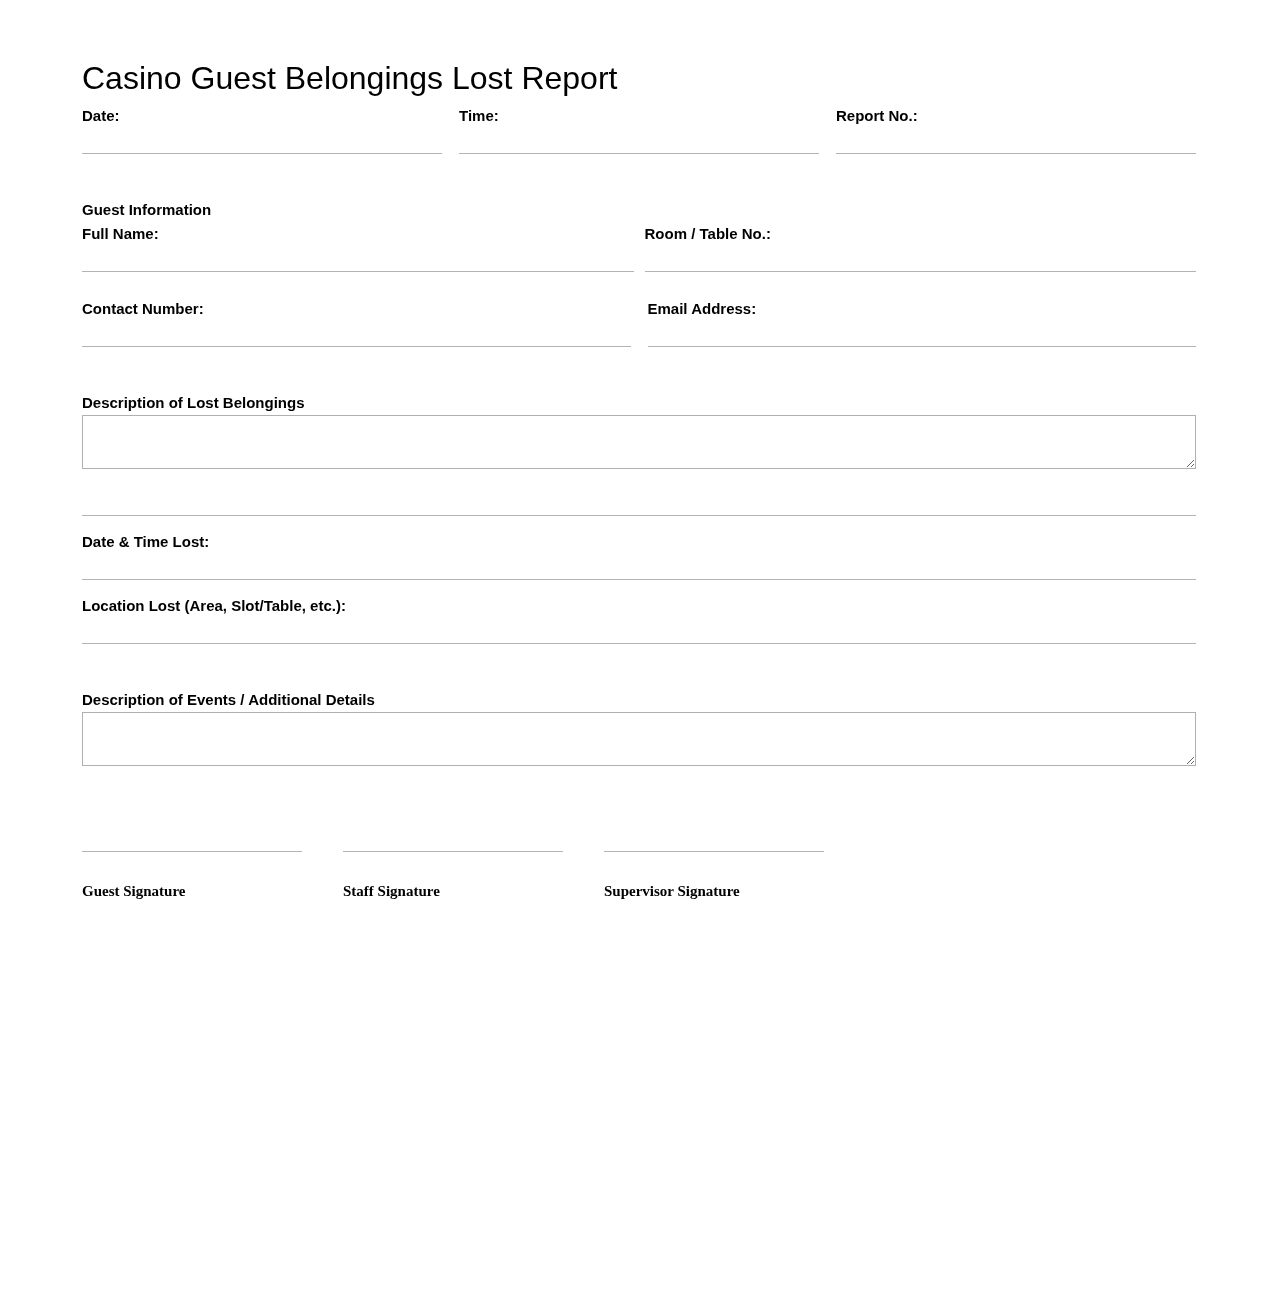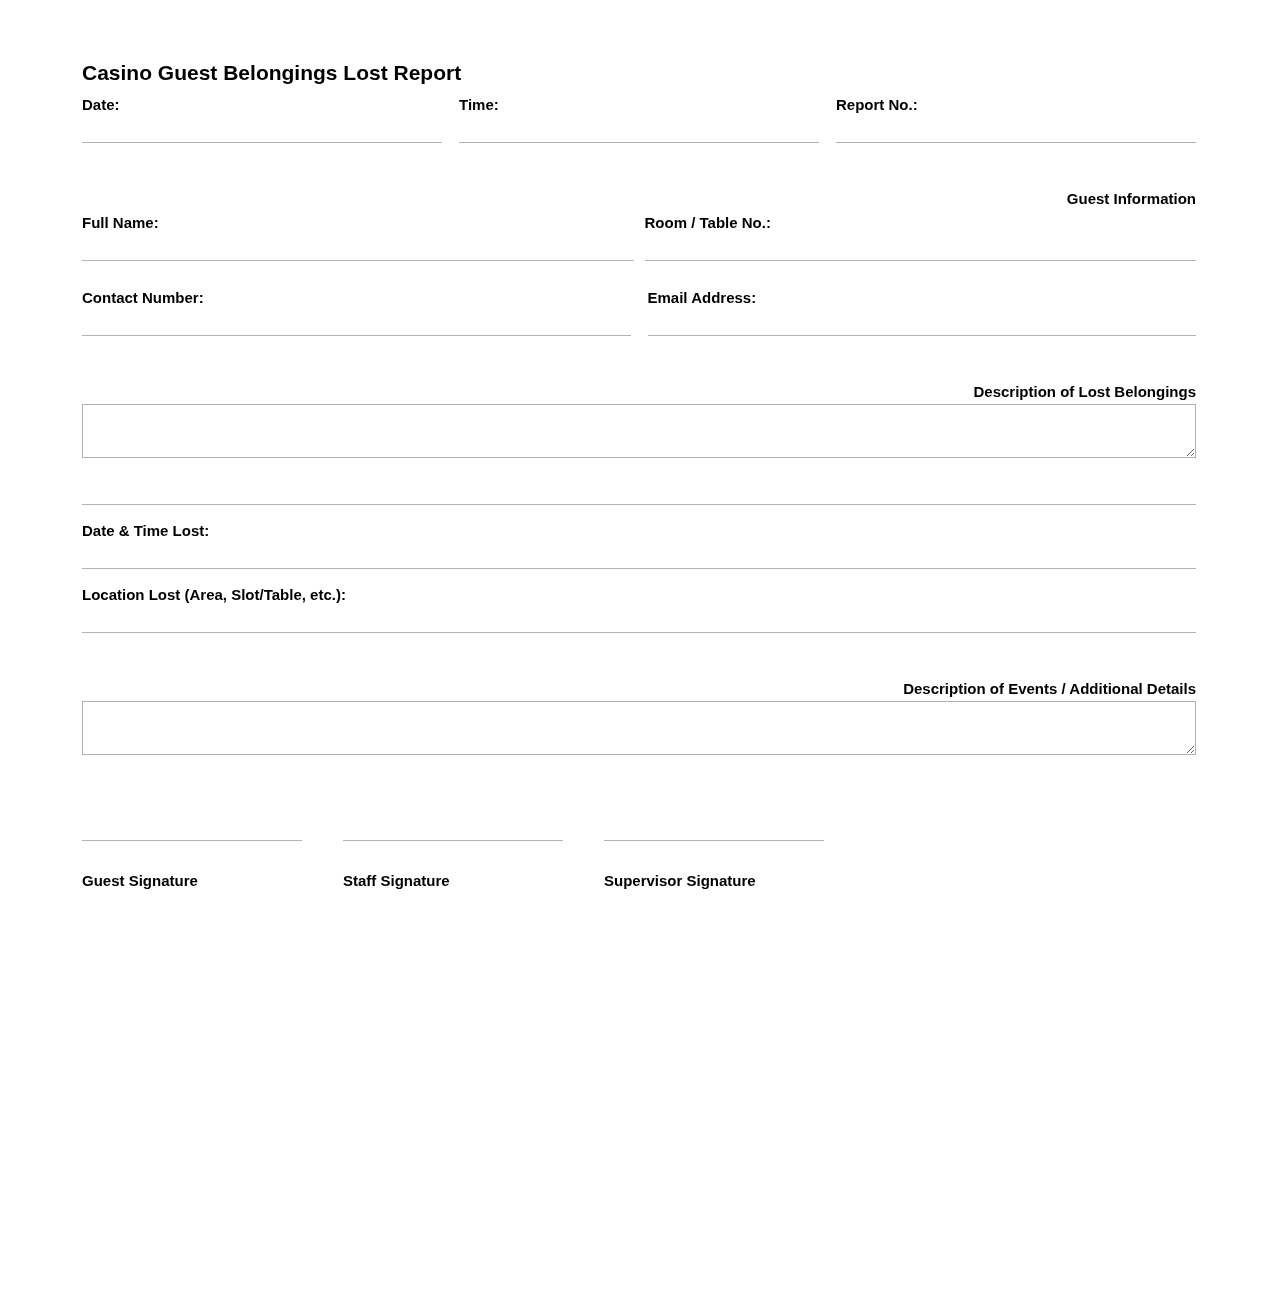--- a/index.html
+++ b/index.html
@@ -13,22 +13,22 @@
   body {
     width: 1278px;
     height: 1300px;
     background: var(--background);
     color: var(--text);
     font-family: "Liberation Sans", sans-serif;
   }
   .page { padding: 62px 82px 0 82px; }
 
   .title {
-    font-size: 21px;
-    font-weight: 700;
+    font-size: 32px;
+    font-weight: 400;
     line-height: 1;
     margin: 0 0 13px 0;
   }
 
   .grid3 { display: grid; grid-template-columns: repeat(3, 1fr); column-gap: 17px; }
   .grid2 { display: grid; grid-template-columns: repeat(2, 1fr); column-gap: 17px; }
 
   .field label {
     display: block;
     font-size: 15px;
@@ -49,21 +49,20 @@
     font-family: "Liberation Sans", sans-serif;
     font-size: 15px;
     color: var(--text);
   }
 
   .section-heading {
     font-size: 15px;
     font-weight: 700;
     line-height: 17px;
     margin: 0;
-    text-align: right;
   }
 
   .mt-major { margin-top: 47px; }   
   .mt-row   { margin-top: 28px; }   
   .mt-sub   { margin-top: 7px; gap: 11px; }    
   .mt-field { margin-top: 17px; }   
 
   textarea.box {
     display: block;
     width: 100%;
@@ -78,21 +77,21 @@
     font-size: 15px;
     color: var(--text);
     padding: 2px;
   }
 
   .signatures {
     display: flex;
     column-gap: 41px;
     margin-top: 85px;
   }
-  .sig-col { width: 220px; }
+  .sig-col { width: 220px; font-family: Liberation Serif, serif; }
   .sig-line {
     height: 0;
     border-top: 1px solid var(--underline);
   }
   .sig-label {
     display: block;
     margin-top: 31px;
     font-size: 15px;
     font-weight: 700;
     line-height: 17px;

